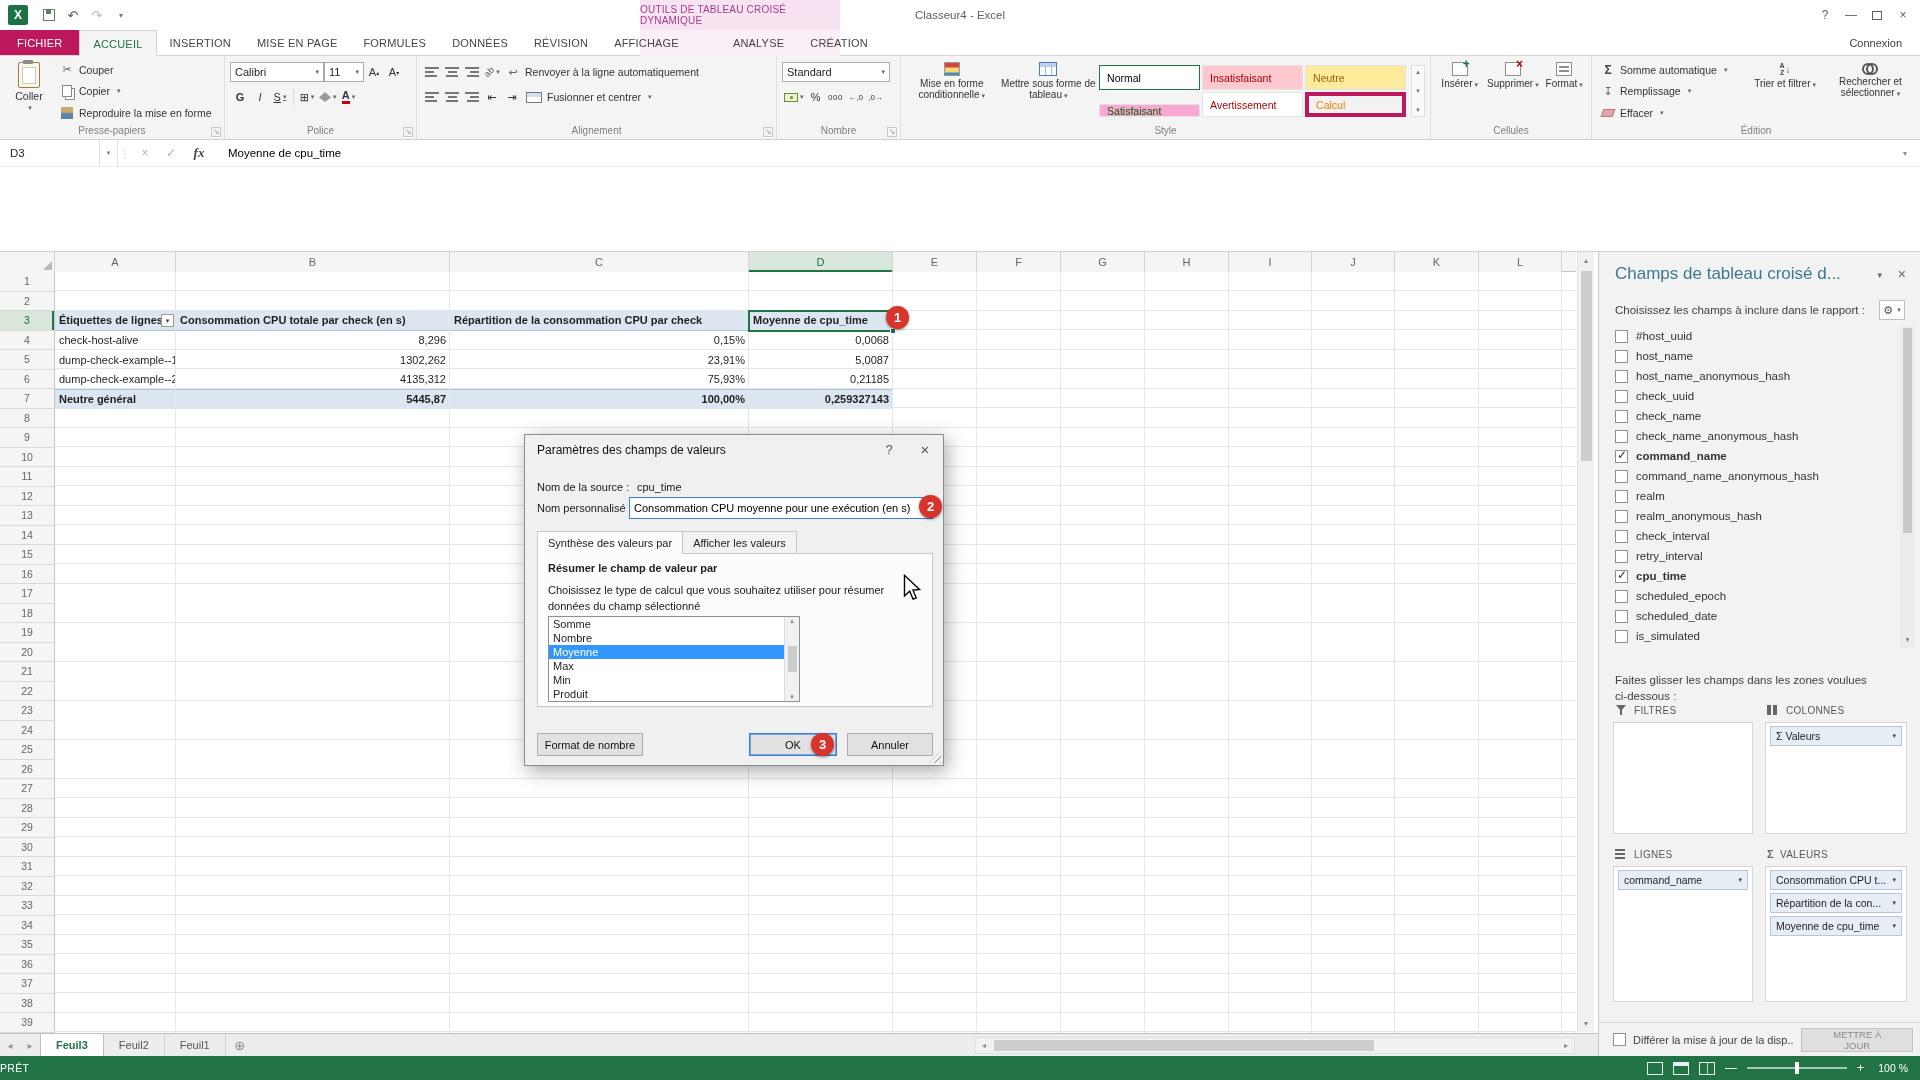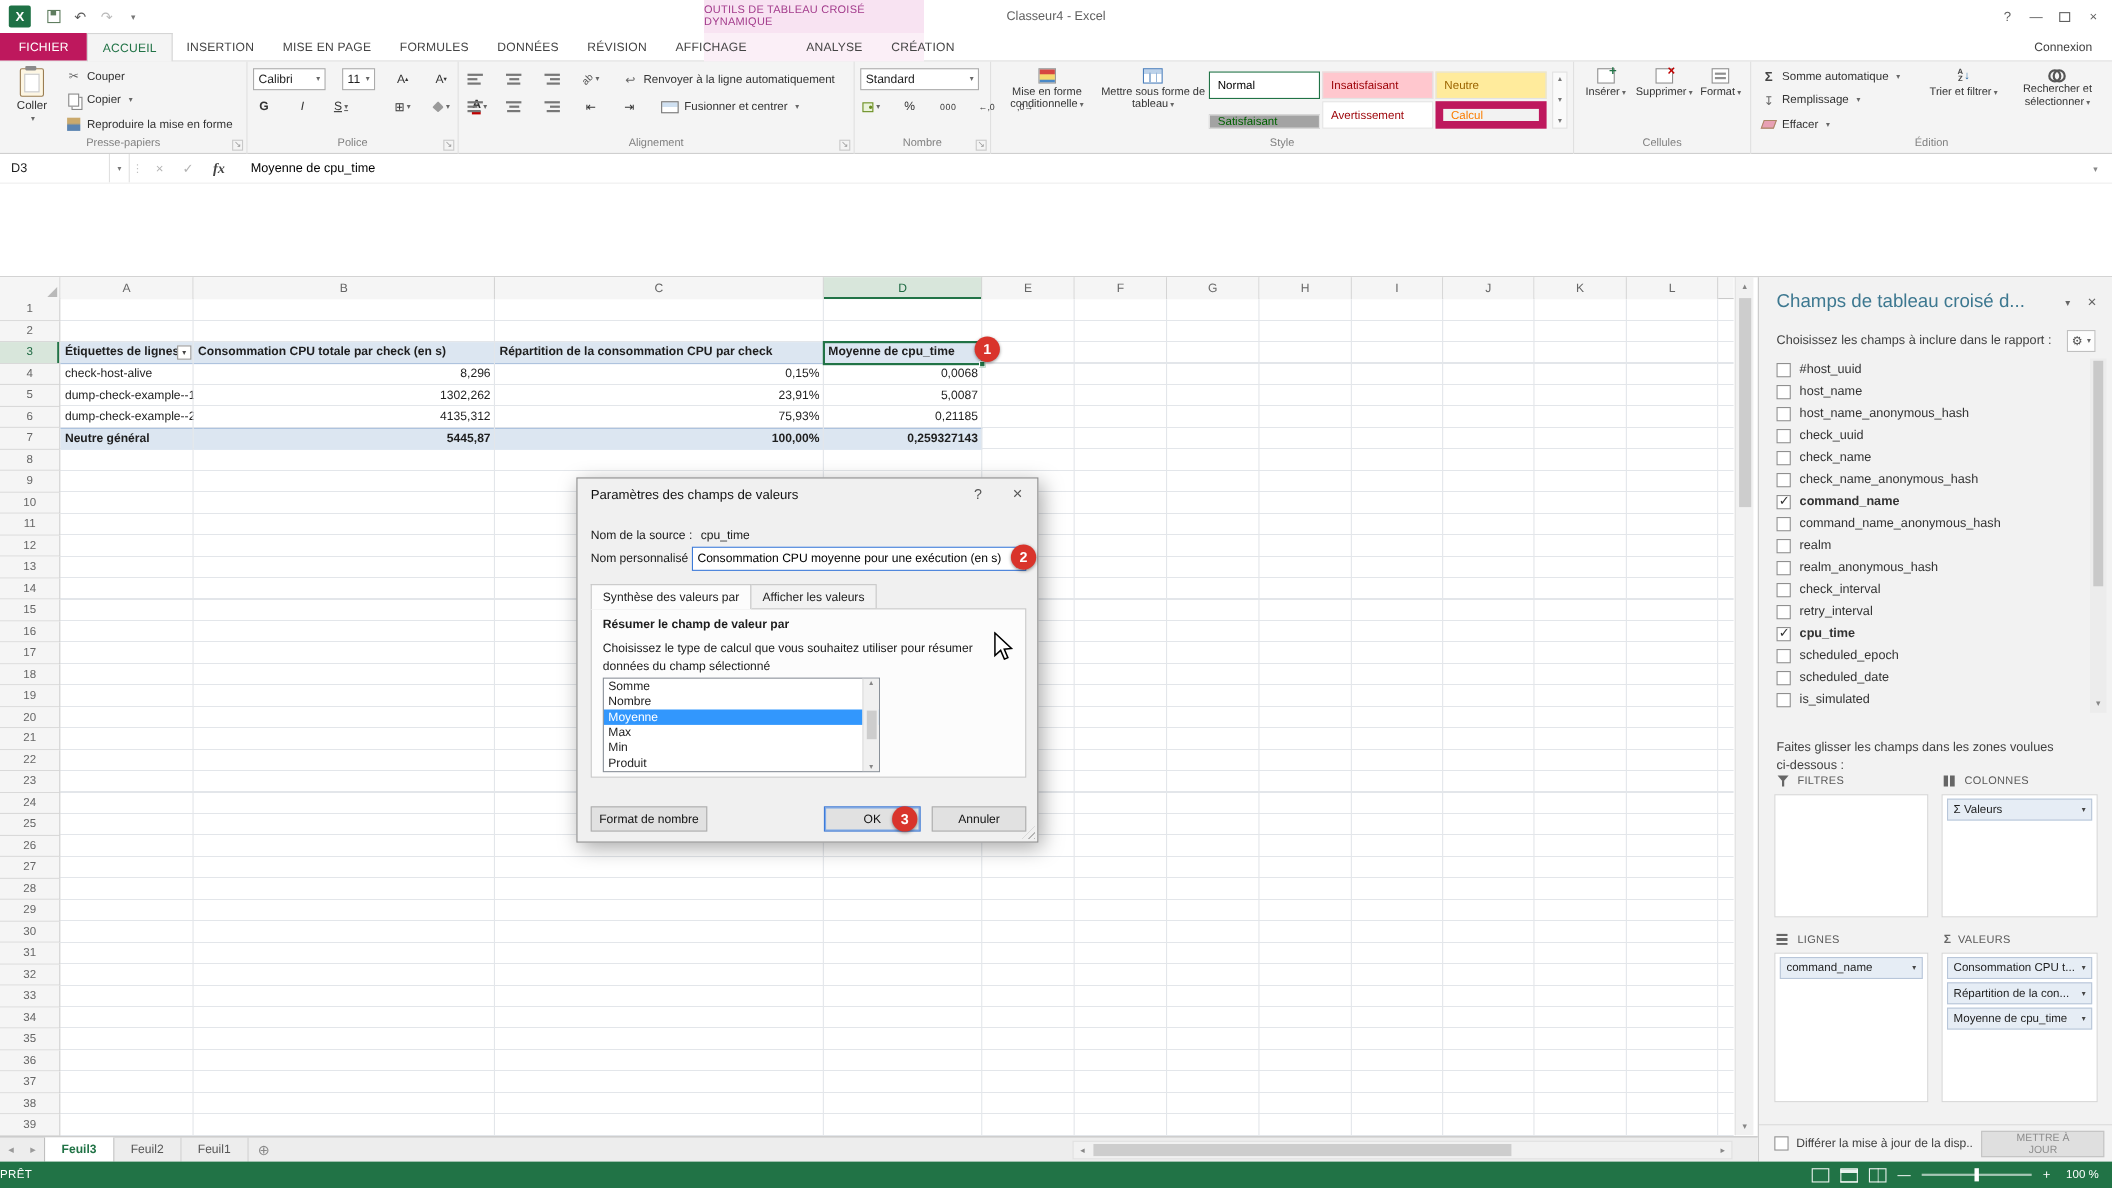--- a/index.html
+++ b/index.html
@@ -28,21 +28,21 @@
 .rtab.file{color:#fff;padding:0 17px}
 .rtab.active{background:#f4f4f4;color:#217346;border:1px solid #d5d5d5;border-bottom:none;margin-bottom:-1px}
 .rtab.ctx1{margin-left:28px}
 .account{margin-left:auto;display:flex;align-items:center;padding-right:18px;color:#404040}
 
 
 .ribbon{position:absolute;left:0;top:56px;width:1920px;height:84px;background:#f4f4f4;border-bottom:1px solid #cfcfcf;display:flex}
 .rgroup{position:relative;height:84px;border-right:1px solid #e0e0e0;display:flex;flex-direction:column}
 .rbody{flex:1;display:flex;gap:3px;padding:3px 5px 0 5px}
 .rbody.col{flex-direction:column;justify-content:flex-start;gap:5px;padding-top:6px}
-.rrow{display:flex;align-items:center;gap:15px}
+.rrow{display:flex;align-items:center;gap:0}
 .glabel{height:17px;text-align:center;color:#7f7f7f;font-size:10px;position:relative;line-height:15px}
 .launcher{position:absolute;right:3px;bottom:3px;font-size:8px;color:#9a9a9a;border:1px solid #c9c9c9;width:10px;height:10px;line-height:8px}
 .bigbtn{display:flex;flex-direction:column;align-items:center;padding-top:3px;gap:2px;text-align:center}
 .bblbl{font-size:10.5px;color:#333}
 .bblbl2{font-size:10px;line-height:11px;color:#333}
 .chev{font-size:7px;color:#666;margin-left:2px}
 .mincol{display:flex;flex-direction:column;justify-content:space-between;padding:1px 0}
 .minibtn{height:19px;display:flex;align-items:center;gap:5px;padding:0 4px;font-size:10.5px;color:#333;white-space:nowrap}
 .mic{width:14px;display:inline-flex;justify-content:center;color:#666;font-size:11px}
 .tbtn{min-width:20px;height:20px;display:inline-flex;align-items:center;justify-content:center;font-size:11px;color:#333;padding:0 2px}
@@ -68,21 +68,21 @@
 .ic-money{width:14px;height:9px;border:1px solid #6b8e23;position:relative;background:#eaf3da}
 .ic-money::after{content:"";position:absolute;left:5px;top:2.5px;width:3px;height:3px;border-radius:50%;background:#6b8e23}
 .small000{font-size:8px;letter-spacing:.5px}
 .dec{font-size:8px}
 .ic-condfmt{width:16px;height:14px;background:linear-gradient(#d64541 0 4px,#f5d76e 5px 9px,#4a89c7 10px 14px);border:1px solid #999}
 .ic-table{width:18px;height:14px;border:1px solid #4a7ebb;background:linear-gradient(#bcd2ea 0 4px,#fff 4px),#fff;position:relative}
 .ic-table::after{content:"";position:absolute;inset:3px 0 0 0;background:linear-gradient(to right,transparent 0 5px,#9ab7d8 5px 6px,transparent 6px 11px,#9ab7d8 11px 12px,transparent 12px)}
 .gallery{display:grid;grid-template-columns:repeat(3,101px);grid-template-rows:25px 25px;gap:2px;margin-top:6px}
 .gcell{border:1px solid #e3e3e3;font-size:10.5px;display:flex;align-items:center;padding-left:7px;background:#fff;white-space:nowrap;overflow:hidden}
 .gcell.cursel{border:1px solid #217346}
-.gcell.boxed{border:7px solid #be185d}
+.gcell.boxed{border:4px solid #be185d}
 .galscroll{display:flex;flex-direction:column;justify-content:space-between;margin:6px 0 6px 2px;width:14px;border:1px solid #e0e0e0;background:#fafafa;align-items:center;font-size:7px;color:#777;padding:2px 0}
 .ic-sheet{width:16px;height:14px;border:1px solid #8f8f8f;background:#fff;position:relative}
 .ic-sheet.ins::after{content:"+";position:absolute;right:-3px;top:-6px;color:#217346;font-weight:bold;font-size:12px}
 .ic-sheet.del::after{content:"×";position:absolute;right:-3px;top:-6px;color:#c00000;font-weight:bold;font-size:12px}
 .ic-sheet.fmt::after{content:"";position:absolute;left:2px;top:3px;right:2px;height:2px;background:#8f8f8f;box-shadow:0 4px 0 #8f8f8f}
 .sig{font-weight:bold;font-size:12px;color:#444}
 .ic-eraser{width:12px;height:8px;background:#e8a0b4;border:1px solid #a86;transform:skewX(-20deg)}
 .ic-sort{display:flex;align-items:center;gap:1px}
 .az{font-size:7px;line-height:7px;font-weight:bold;color:#444;text-align:center}
 .azarrow{font-size:10px;color:#2e6da4}
@@ -371,21 +371,21 @@
           <span class="bblbl2"><span>Mise en forme conditionnelle</span><span class="chev">▾</span></span>
         </div>
         <div class="bigbtn" style="width:96px">
           <span class="ic-table"></span>
           <span class="bblbl2"><span>Mettre sous forme de tableau</span><span class="chev">▾</span></span>
         </div>
         <div class="gallery">
           <span class="gcell cursel" style="background-color: rgb(255, 255, 255); color: rgb(0, 0, 0);">Normal</span>
           <span class="gcell" style="background-color: rgb(255, 199, 206); color: rgb(156, 0, 6);">Insatisfaisant</span>
           <span class="gcell" style="background-color: rgb(255, 235, 156); color: rgb(156, 101, 0);">Neutre</span>
-          <span class="gcell" style="background-color: #a3a3a3; color: rgb(0, 97, 0); margin-top: 12px;">Satisfaisant</span>
+          <span class="gcell" style="background-color: #f9a8d4; color: rgb(0, 97, 0); margin-top: 12px;">Satisfaisant</span>
           <span class="gcell" style="background-color: rgb(255, 255, 255); color: rgb(156, 0, 6);">Avertissement</span>
           <span class="gcell boxed" style="background-color: rgb(242, 242, 242); color: rgb(250, 125, 0);">Calcul</span>
         </div>
         <div class="galscroll">
             <span>▴</span>
             <span>▾</span>
             <span>▾</span>
           </div>
       </div>
       <div class="glabel"><span>Style</span></div>

